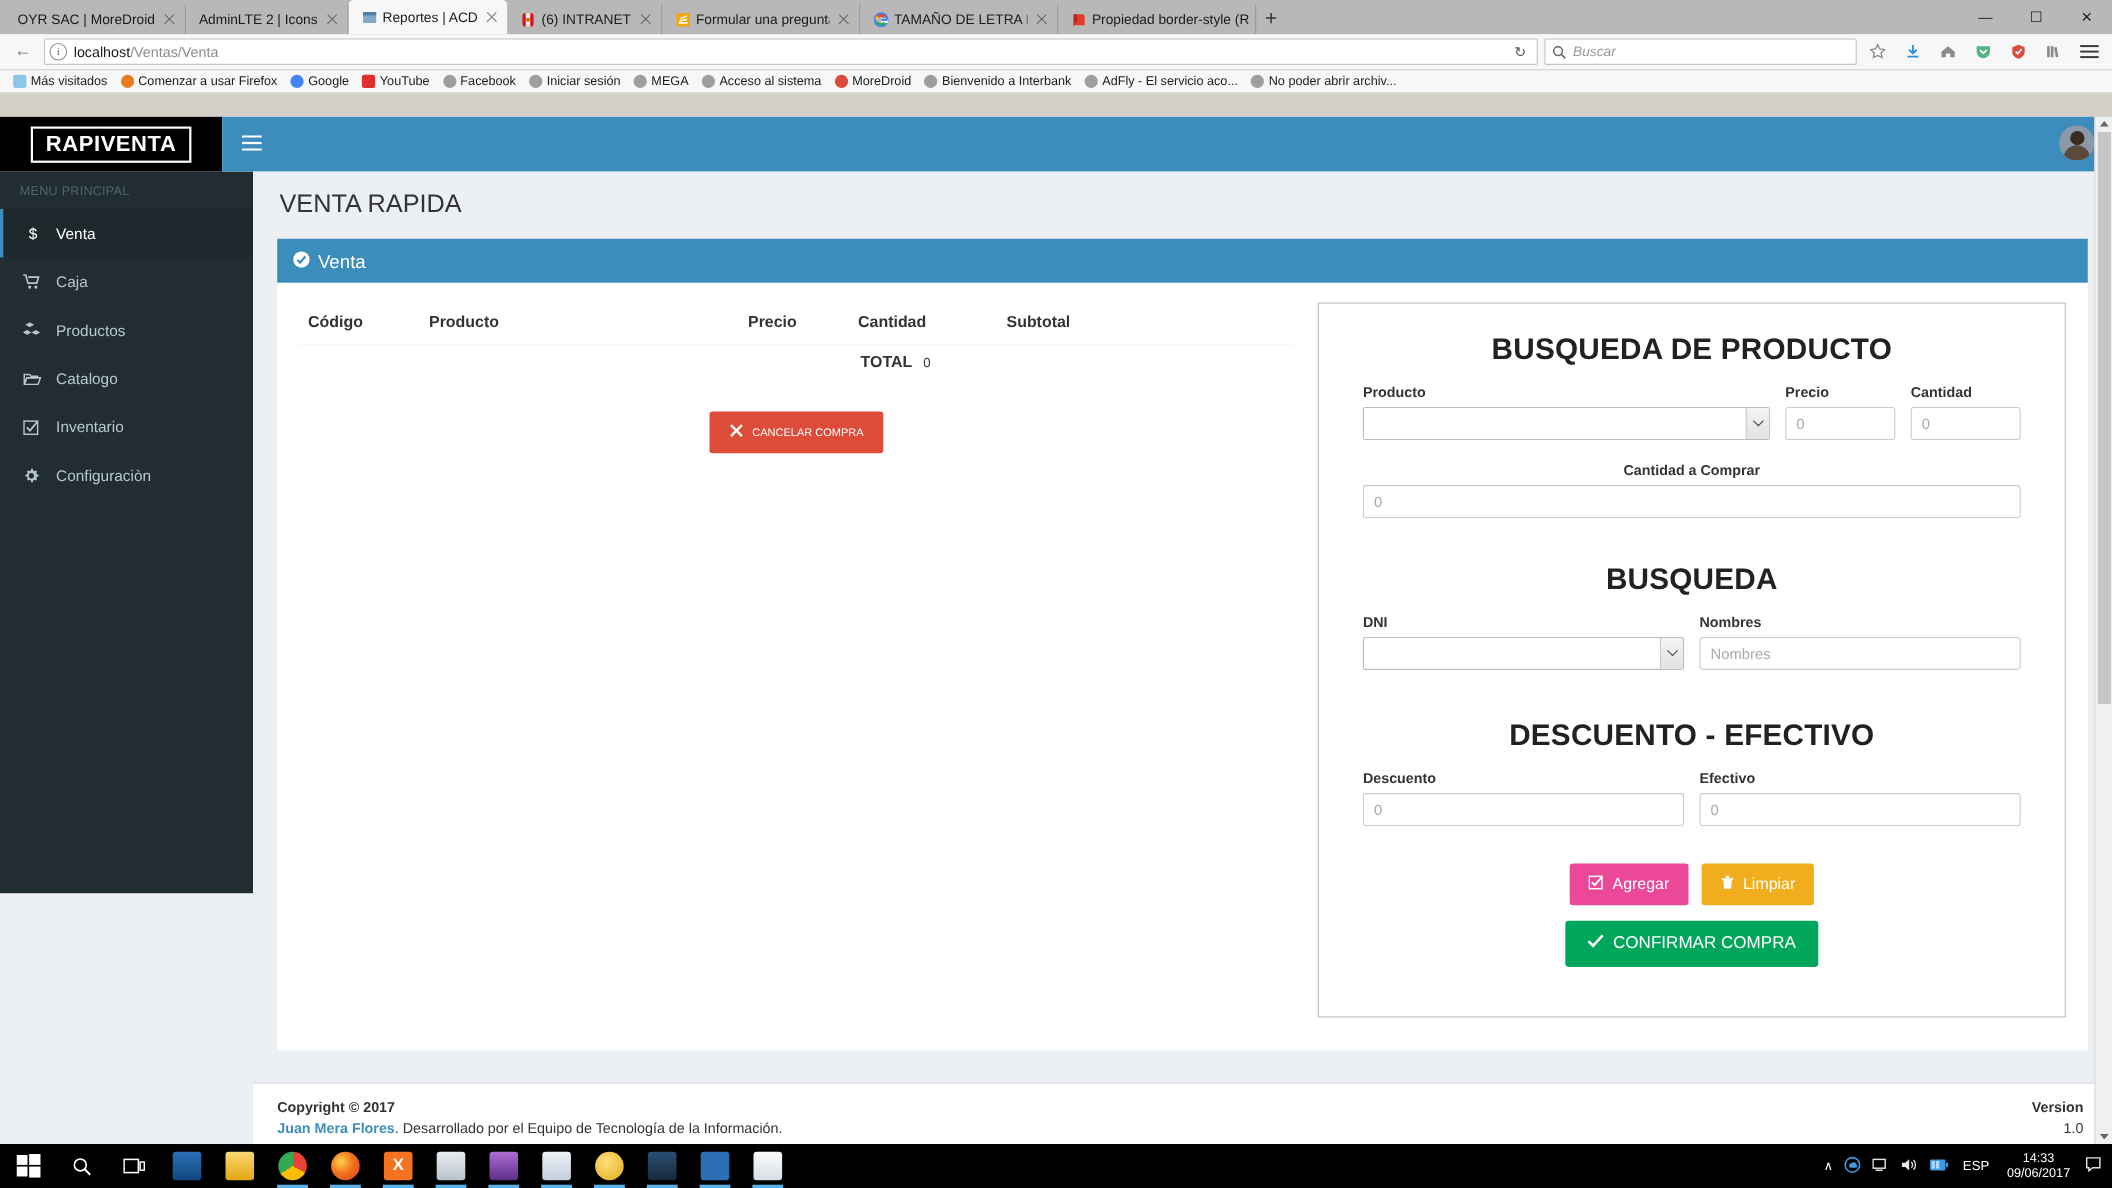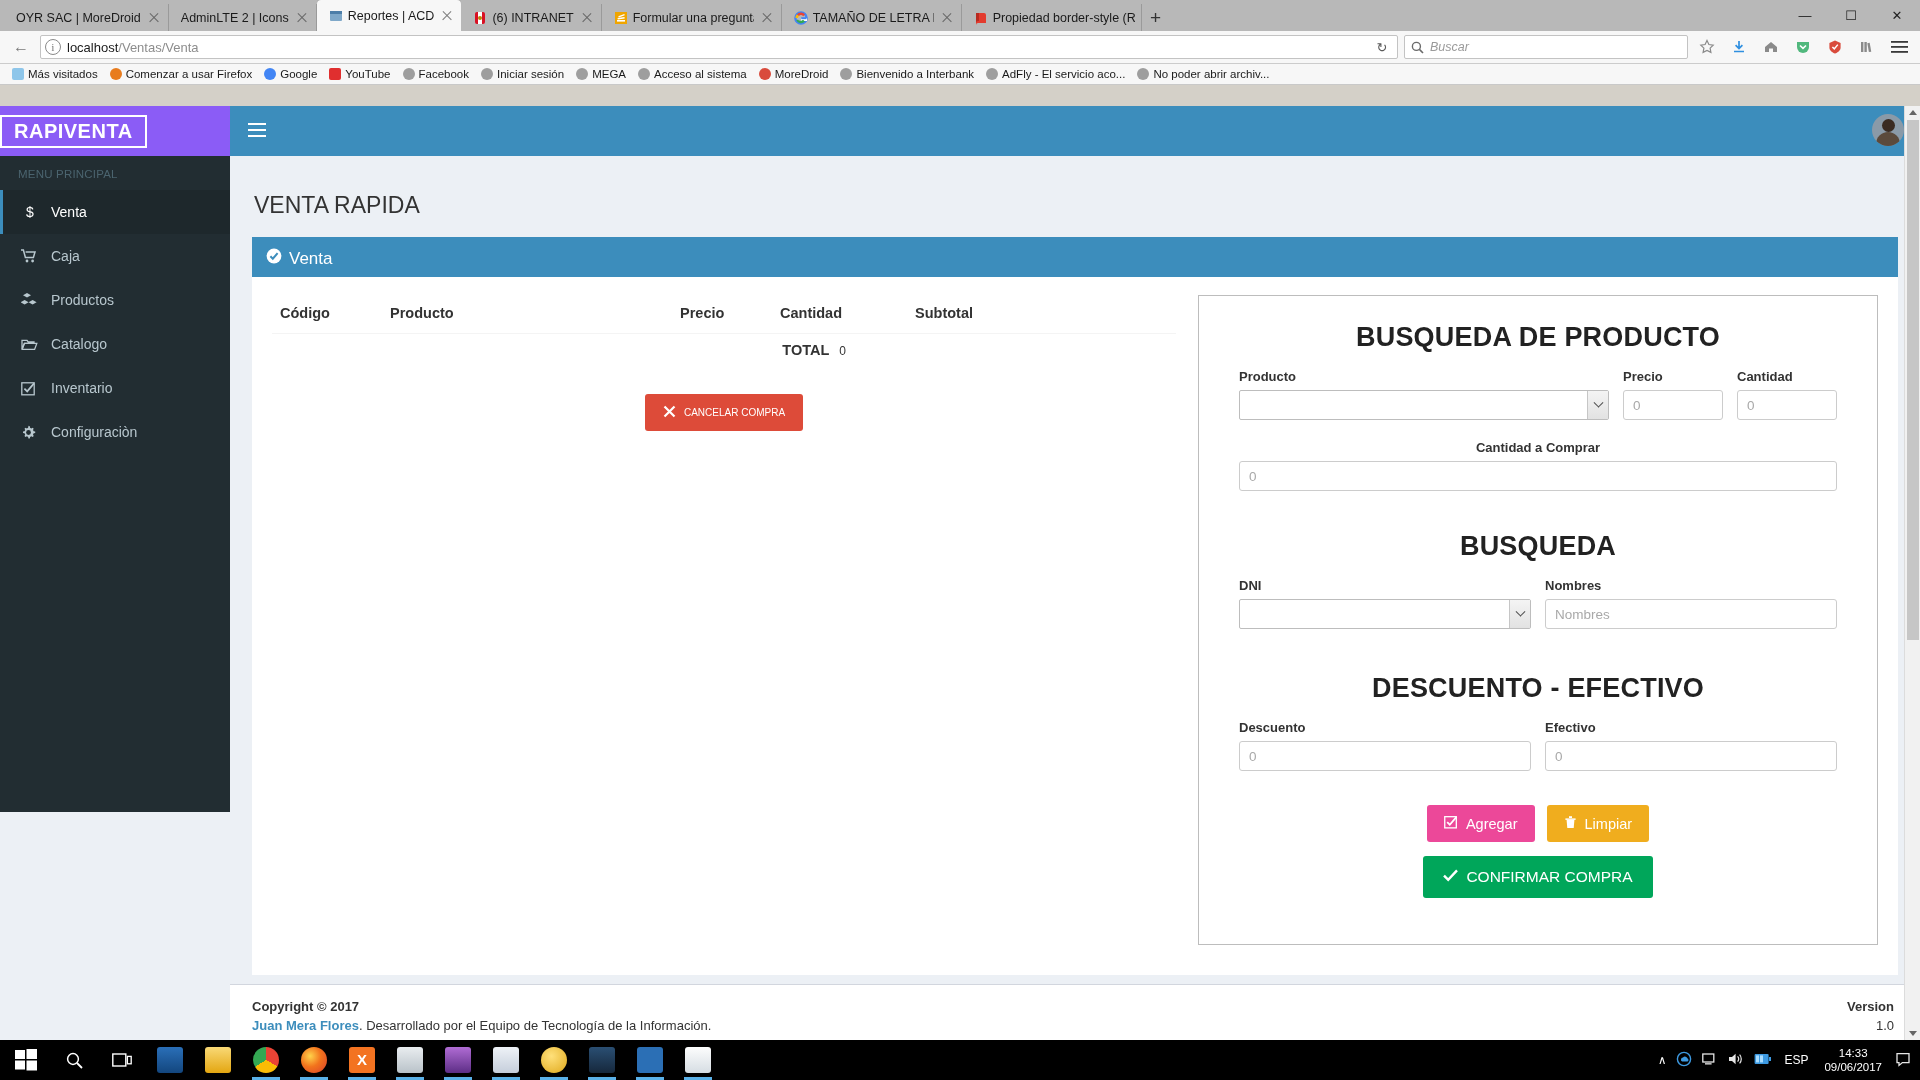--- a/index.html
+++ b/index.html
@@ -82,22 +82,22 @@
   .bm { display:flex; align-items:center; gap:4px; padding: 0 6px;
         font-size: 11.5px; color:#1a1a1a; white-space:nowrap; }
   .bm-ico { width:12px;height:12px;flex:0 0 12px;border-radius:2px; }
 
   
   .page { position:absolute; left:0; top:106px; width:1920px; height:934px;
           background:#ecf0f5; overflow:hidden; }
 
   .topbar { height: 50px; display:flex; }
   .brand {
-    width: 230px; height: 50px; background: #8b5cf6;
-    display:flex; align-items:center; justify-content:flex-start;
+    width: 202px; height: 50px; background: #000000;
+    display:flex; align-items:center; justify-content:center;
   }
   .brand-box {
     border: 2px solid #fff; padding: 3px 12px; color:#fff;
     font-size: 20px; font-weight: 700; letter-spacing: .5px;
     font-family:"Liberation Sans", sans-serif;
   }
   .navright {
     flex:1; background:#3c8dbc; display:flex; align-items:center;
     padding: 0 18px; position: relative;
   }
@@ -116,21 +116,21 @@
 
   .sidebar { width: 230px; background: #222d32; color:#b8c7ce; flex:0 0 230px; }
   .menu-head { font-size: 11.5px; color:#4b646f; padding: 12px 18px 10px; font-weight:400;
                letter-spacing:.2px; }
   .mi { display:flex; align-items:center; gap:12px; height: 44px; padding: 0 18px;
         font-size: 14px; color:#b8c7ce; border-left: 3px solid transparent; }
   .mi.active { background:#1e282c; color:#fff; border-left-color:#3c8dbc; }
   .mi .mi-ico { width:18px; text-align:center; font-size:14px; flex:0 0 18px; }
   .mi svg { display:block; }
 
-  .content { flex:1; background:#ecf0f5; padding: 34px 22px 0 22px; position:relative; }
+  .content { flex:1; background:#ecf0f5; padding: 14px 22px 0 22px; position:relative; }
   .page-title { font-size: 23px; color:#333; font-weight: 400; margin: 2px 0 18px 2px; }
 
   .box { background:#fff; border-top: 3px solid #3c8dbc; }
   .box-header {
     background:#3c8dbc; color:#fff; height: 37px; display:flex; align-items:center;
     padding: 0 14px; gap:7px; font-size: 17px; font-weight:400;
   }
   .box-body { display:flex; padding: 18px 20px 30px 20px; min-height: 680px; }
 
   .left-col { flex: 1 1 auto; padding-right: 22px; }

